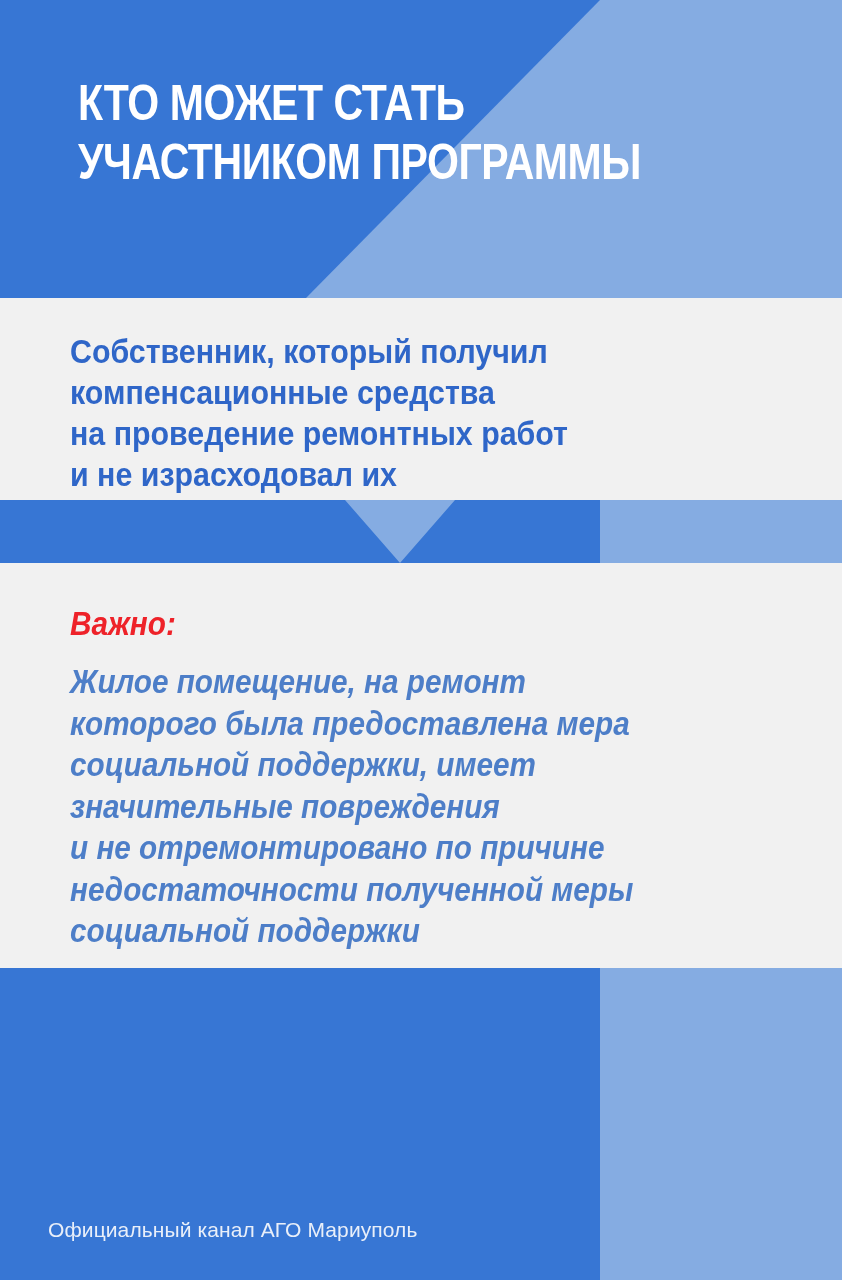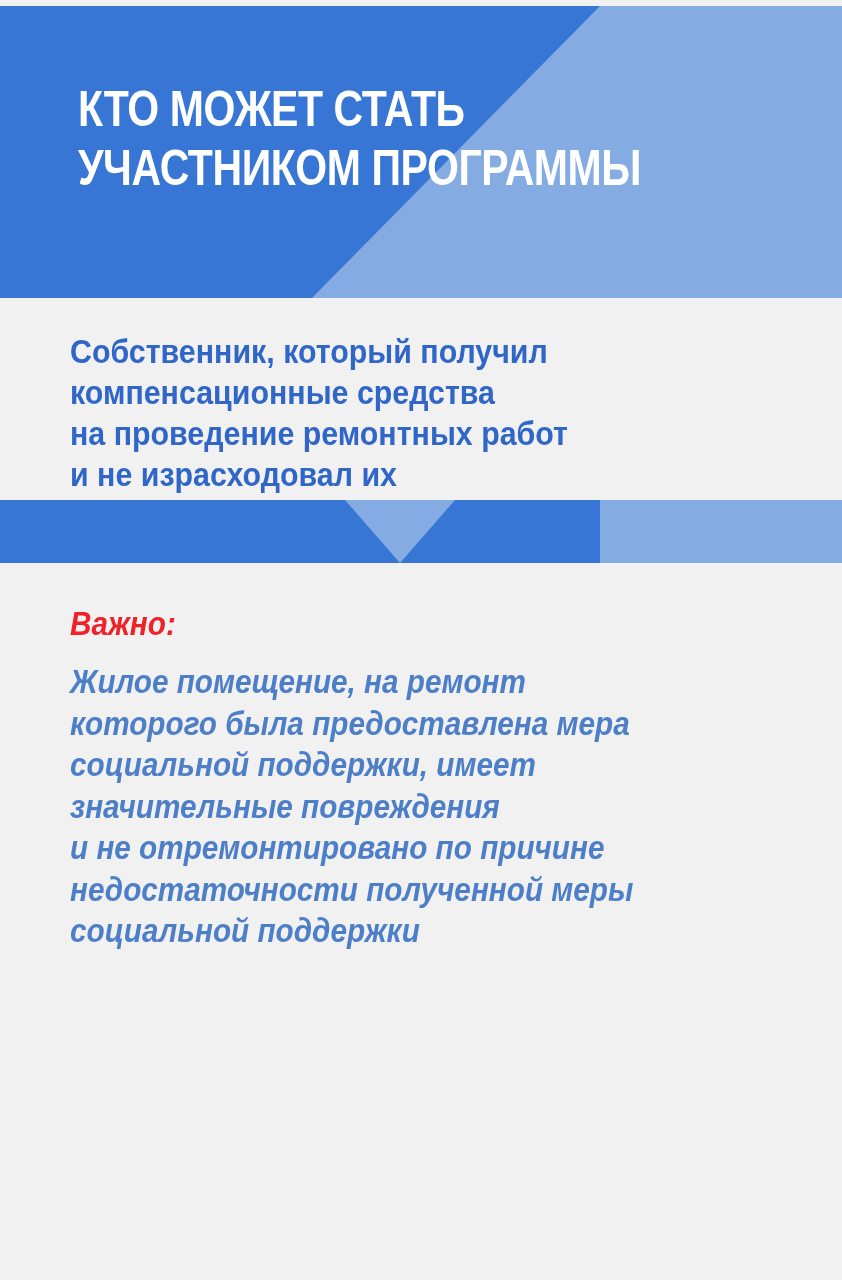--- a/index.html
+++ b/index.html
@@ -16,21 +16,21 @@
     width: 842px;
     height: 1280px;
     background: #f1f1f1;
     overflow: hidden;
   }
 
   
   .header {
     position: absolute;
     left: 0;
-    top: 6px;
+    top: 0;
     width: 842px;
     height: 298px;
     overflow: hidden;
     background: #85ace2;
   }
   .header-dark {
     position: absolute;
     left: 0;
     top: 0;
     width: 842px;
@@ -191,14 +191,18 @@
     <div class="note-label">Важно:</div>
     <div class="note-text">Жилое помещение, на ремонт
 которого была предоставлена мера
 социальной поддержки, имеет
 значительные повреждения
 и не отремонтировано по причине
 недостаточности полученной меры
 социальной поддержки</div>
   </div>
 
+  <div class="footer">
+    <div class="footer-dark"></div>
+    <div class="footer-caption">Официальный канал АГО Мариуполь</div>
+  </div>
 
 </div>
 
 </body></html>

